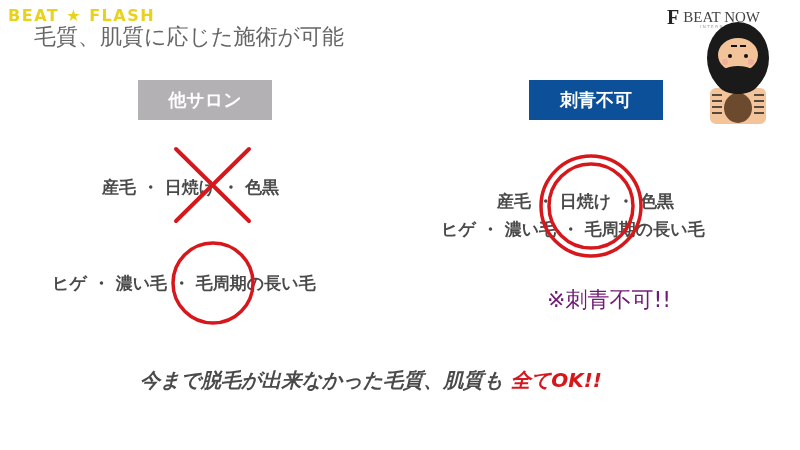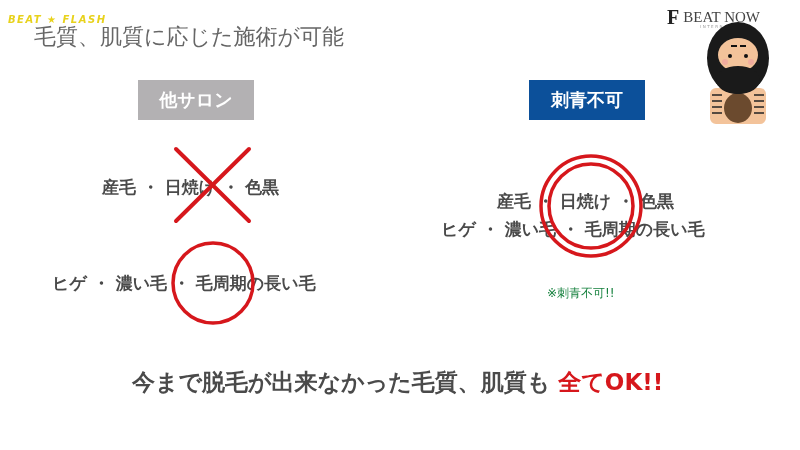--- a/index.html
+++ b/index.html
@@ -1,33 +1,33 @@
 <!DOCTYPE html>
 <html><head>
 <meta charset="utf-8">
 <style>
   html,body{margin:0;padding:0;}
   body{width:800px;height:450px;background:#ffffff;position:relative;overflow:hidden;
        font-family:"DejaVu Sans","Liberation Sans",sans-serif;color:#4a4a4a;}
   .abs{position:absolute;}
-  .logo{left:8px;top:6px;font-family:"DejaVu Sans",sans-serif;font-weight:bold;font-style:italic;
-        font-size:10px;letter-spacing:1.5px;color:#e8d21c;white-space:nowrap;margin-top:8px;}
+  .logo{left:8px;top:6px;font-family:"DejaVu Sans",sans-serif;font-weight:bold;
+        font-size:16px;letter-spacing:1.5px;color:#e8d21c;white-space:nowrap;}
   .title{left:34px;top:22px;font-size:22px;color:#666;white-space:nowrap;}
   .brand{left:667px;top:6px;display:flex;align-items:center;gap:4px;color:#444;font-family:"Liberation Serif",serif;
          font-size:15px;white-space:nowrap;}
   .brand .f{font-size:20px;font-weight:bold;color:#222;}
   .brand-sub{left:700px;top:24px;font-size:4px;letter-spacing:1.5px;color:#999;}
-  .tag{width:116px;height:40px;display:flex;align-items:center;justify-content:center;
+  .tag{width:134px;height:40px;display:flex;align-items:center;justify-content:center;
        color:#fff;font-weight:bold;font-size:18px;}
   .tag-other{left:138px;top:80px;background:#b3b1b3;}
   .tag-ours{left:529px;top:80px;background:#0c509a;}
   .line{font-size:17px;font-weight:bold;color:#4a4a4a;white-space:nowrap;}
-  .bottom{left:132px;top:367px;font-size:23px;font-weight:bold;color:#4a4a4a;white-space:nowrap;}
+  .bottom{left:140px;top:367px;font-size:20px;font-weight:bold;color:#4a4a4a;white-space:nowrap;font-style:italic;}
   .bottom .ok{color:#d6171c;}
-  .note{left:547px;top:285px;font-size:12px;color:#15803d;white-space:nowrap;}
+  .note{left:547px;top:285px;font-size:22px;color:#701a75;white-space:nowrap;}
   svg{position:absolute;left:0;top:0;}
 </style>
 </head>
 <body>
 
 <div class="abs logo">BEAT ★ FLASH</div>
 <div class="abs title">毛質、肌質に応じた施術が可能</div>
 
 <div class="abs brand">
   <span class="f">F</span>

